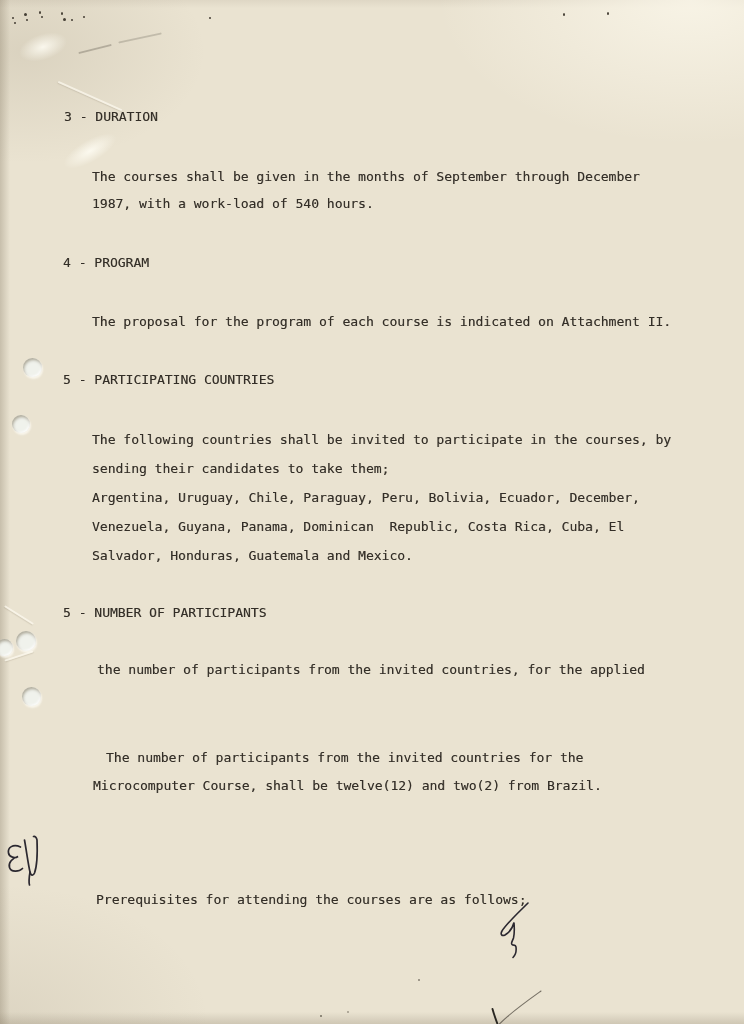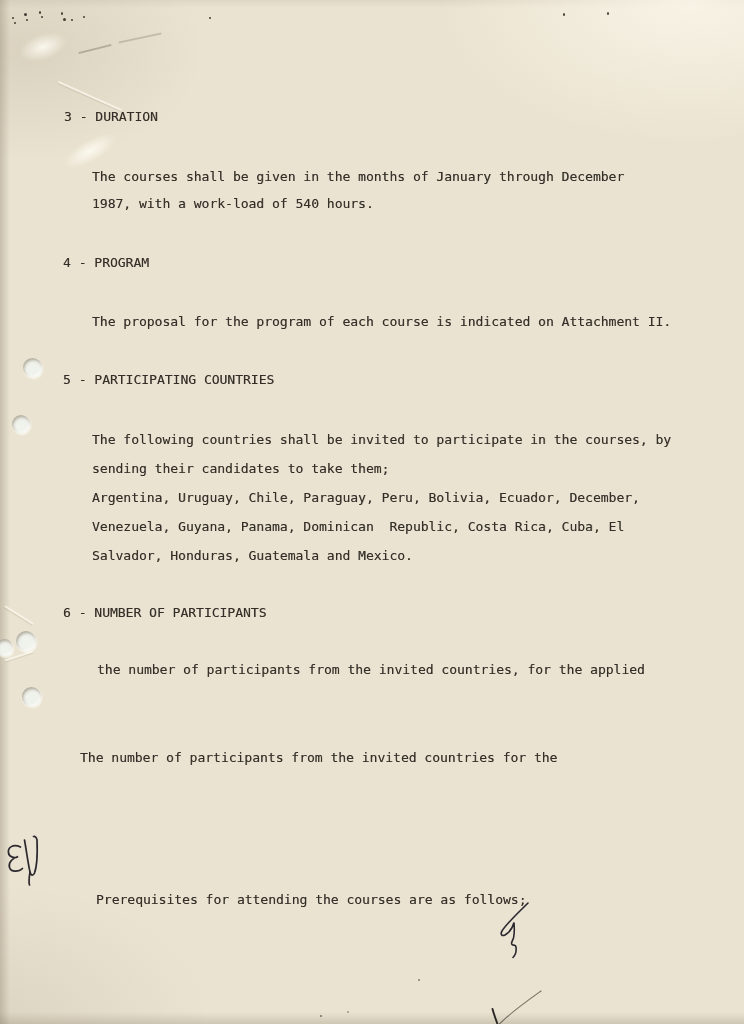--- a/index.html
+++ b/index.html
@@ -44,36 +44,37 @@
   .dent{position:absolute;border-radius:50%;
     background:radial-gradient(ellipse at center, rgba(255,253,244,0.85), rgba(255,253,244,0) 70%);}
   svg.ink{position:absolute;left:0;top:0;pointer-events:none;}
 </style>
 </head>
 <body>
 
 <div class="page">
 
   <div class="h" style="left:64px;top:109px">3 - DURATION</div>
-  <div class="t" style="left:92px;top:169px">The courses shall be given in the months of January through December</div>
+  <div class="t" style="left:92px;top:169px">The courses shall be given in the months of September through December</div>
   <div class="t" style="left:92px;top:196px">1987, with a work-load of 540 hours.</div>
 
   <div class="h" style="left:63px;top:255px">4 - PROGRAM</div>
   <div class="t" style="left:92px;top:314px">The proposal for the program of each course is indicated on Attachment II.</div>
 
   <div class="h" style="left:63px;top:372px">5 - PARTICIPATING COUNTRIES</div>
   <div class="t" style="left:92px;top:461px">sending their candidates to take them;</div>
   <div class="t" style="left:92px;top:432px">The following countries shall be invited to participate in the courses, by</div>
   <div class="t" style="left:92px;top:490px">Argentina, Uruguay, Chile, Paraguay, Peru, Bolivia, Ecuador, December,</div>
   <div class="t" style="left:92px;top:519px">Venezuela, Guyana, Panama, Dominican  Republic, Costa Rica, Cuba, El</div>
   <div class="t" style="left:92px;top:548px">Salvador, Honduras, Guatemala and Mexico.</div>
 
-  <div class="h" style="left:63px;top:605px">6 - NUMBER OF PARTICIPANTS</div>
+  <div class="h" style="left:63px;top:605px">5 - NUMBER OF PARTICIPANTS</div>
   <div class="t" style="left:97px;top:662px">the number of participants from the invited countries, for the applied</div>
-  <div class="t" style="left:80px;top:750px">The number of participants from the invited countries for the</div>
+  <div class="t" style="left:106px;top:750px">The number of participants from the invited countries for the</div>
+  <div class="t" style="left:93px;top:778px">Microcomputer Course, shall be twelve(12) and two(2) from Brazil.</div>
 
   <div class="t" style="left:96px;top:892px">Prerequisites for attending the courses are as follows;</div>
 
   <div class="hole" style="left:23px;top:358px;width:19px;height:19px"></div>
   <div class="hole" style="left:12px;top:415px;width:18px;height:18px"></div>
   <div class="hole" style="left:16px;top:631px;width:20px;height:20px"></div>
   <div class="hole" style="left:-4px;top:639px;width:17px;height:17px"></div>
   <div class="hole" style="left:22px;top:687px;width:19px;height:19px"></div>
 
   <div class="crease" style="left:2px;top:614px;width:34px;height:2px;transform:rotate(32deg)"></div>

